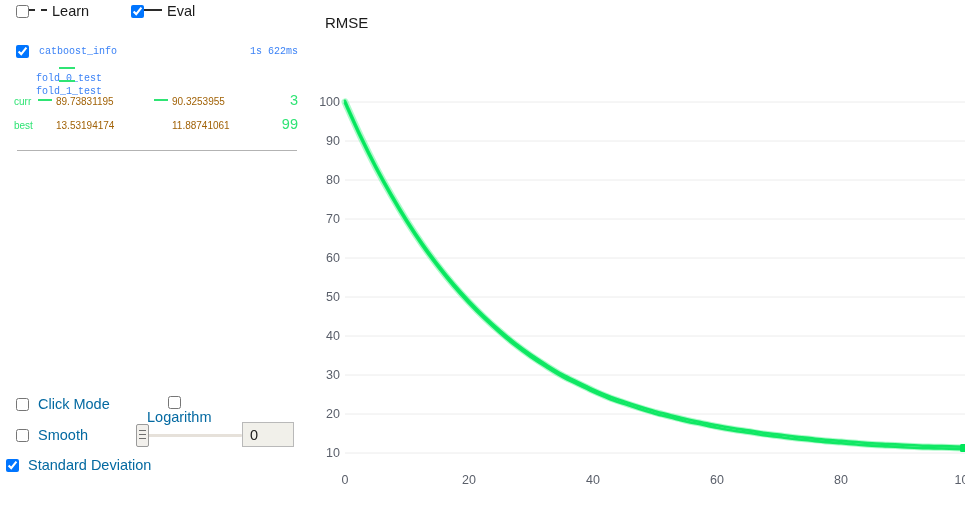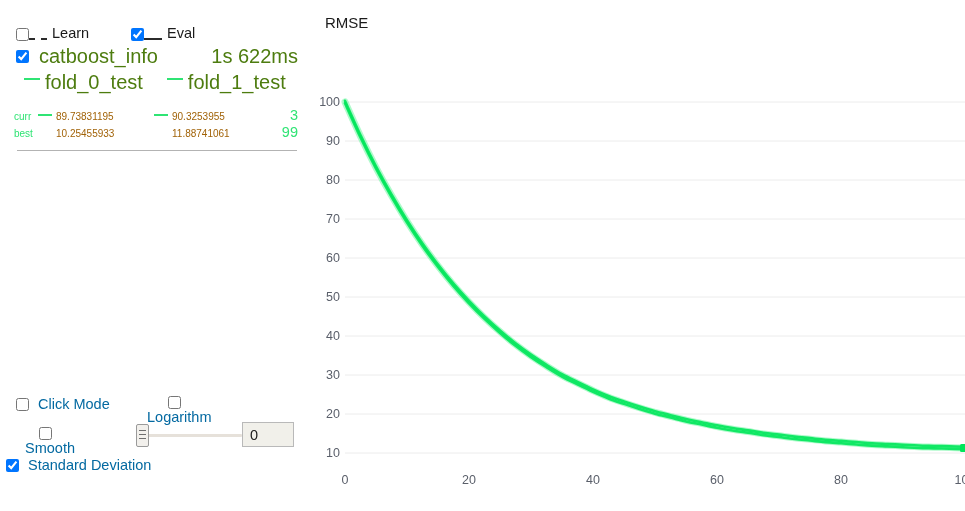--- a/index.html
+++ b/index.html
@@ -41,23 +41,23 @@
     height: 13px;
     vertical-align: middle;
   }
 
   .lbl-dark {
     font-size: 14.5px;
     color: #1b1b1b;
     font-family: "Liberation Sans", sans-serif;
   }
   .green-txt {
-    font-size: 20px;
-    color: #4d7c0f;
-    font-family: Liberation Sans, sans-serif;
+    font-size: 10px;
+    color: #3b82f6;
+    font-family: Liberation Mono, monospace;
   }
 
   
   .mark-dash, .mark-solid {
     display: inline-block;
     width: 18px;
     height: 0;
     margin: 0 5px 0 0;
     position: relative;
     top: -1px;
@@ -72,38 +72,38 @@
     display: inline-block;
     width: 16px;
     height: 0;
     border-top: 2px solid #2fe474;
     margin-right: 5px;
     position: relative;
     top: -4px;
   }
 
   
-  #legend-top      { left: 16px;  top: 25px; align-items: flex-end; }
+  #legend-top      { left: 16px;  top: 3px; }
   #legend-top .sep { display: inline-block; width: 42px; }
 
   #info-row   { left: 16px; top: 45px; width: 282px; }
   #info-name  { margin-left: 10px; }
   #info-time  { margin-left: auto; }
 
-  #fold-row   { left: 24px; top: 71px; }
+  #fold-row   { left: 36px; top: 71px; flex-direction: column; }
   #fold-row .gap { display: inline-block; width: 24px; }
 
   .stat-row {
     left: 14px;
     width: 284px;
     display: flex;
     align-items: baseline;
   }
-  #curr-row { top: 107px; justify-content: space-between; }
-  #best-row { top: 124px; }
+  #curr-row { top: 92px; justify-content: space-between; }
+  #best-row { top: 116px; }
 
   .stat-tag {
     font-size: 10px;
     color: #2fe474;
     width: 24px;
     flex: 0 0 24px;
     font-family: "Liberation Sans", sans-serif;
   }
   .stat-val {
     font-size: 10px;
@@ -133,21 +133,21 @@
     left: 17px;
     top: 150px;
     width: 280px;
     height: 1px;
     background: #b3b3b3;
   }
 
   
   #ctl-clickmode { left: 16px;  top: 396px; }
   #ctl-logarithm { left: 138px; top: 396px; flex-direction: column; }
-  #ctl-smooth    { left: 16px;  top: 427px; flex-direction: column; }
+  #ctl-smooth    { left: 16px;  top: 427px; }
   #ctl-stddev    { left: 6px;  top: 457px; }
 
   .ctl-label {
     font-size: 14.5px;
     color: #0369a1;
     margin-left: 9px;
   }
 
   #smooth-slider-wrap {
     position: absolute;
@@ -257,21 +257,21 @@
 
   <div class="row stat-row" id="curr-row">
     <span class="stat-tag">curr</span>
     <span class="stat-val"><span class="dashmark"></span><span>89.73831195</span></span>
     <span class="stat-val second"><span class="dashmark"></span><span>90.3253955</span></span>
     <span class="stat-iter">3</span>
   </div>
 
   <div class="row stat-row" id="best-row">
     <span class="stat-tag">best</span>
-    <span class="stat-val"><span class="dashmark hidden"></span><span>10.25455933</span></span>
+    <span class="stat-val"><span class="dashmark hidden"></span><span>13.53194174</span></span>
     <span class="stat-val second"><span class="dashmark hidden"></span><span>11.88741061</span></span>
     <span class="stat-iter">99</span>
   </div>
 
   <div id="divider"></div>
 
   <div class="row" id="ctl-clickmode">
     <input class="cb" type="checkbox" id="cb-click" style="">
     <span class="ctl-label">Click Mode</span>
   </div>

